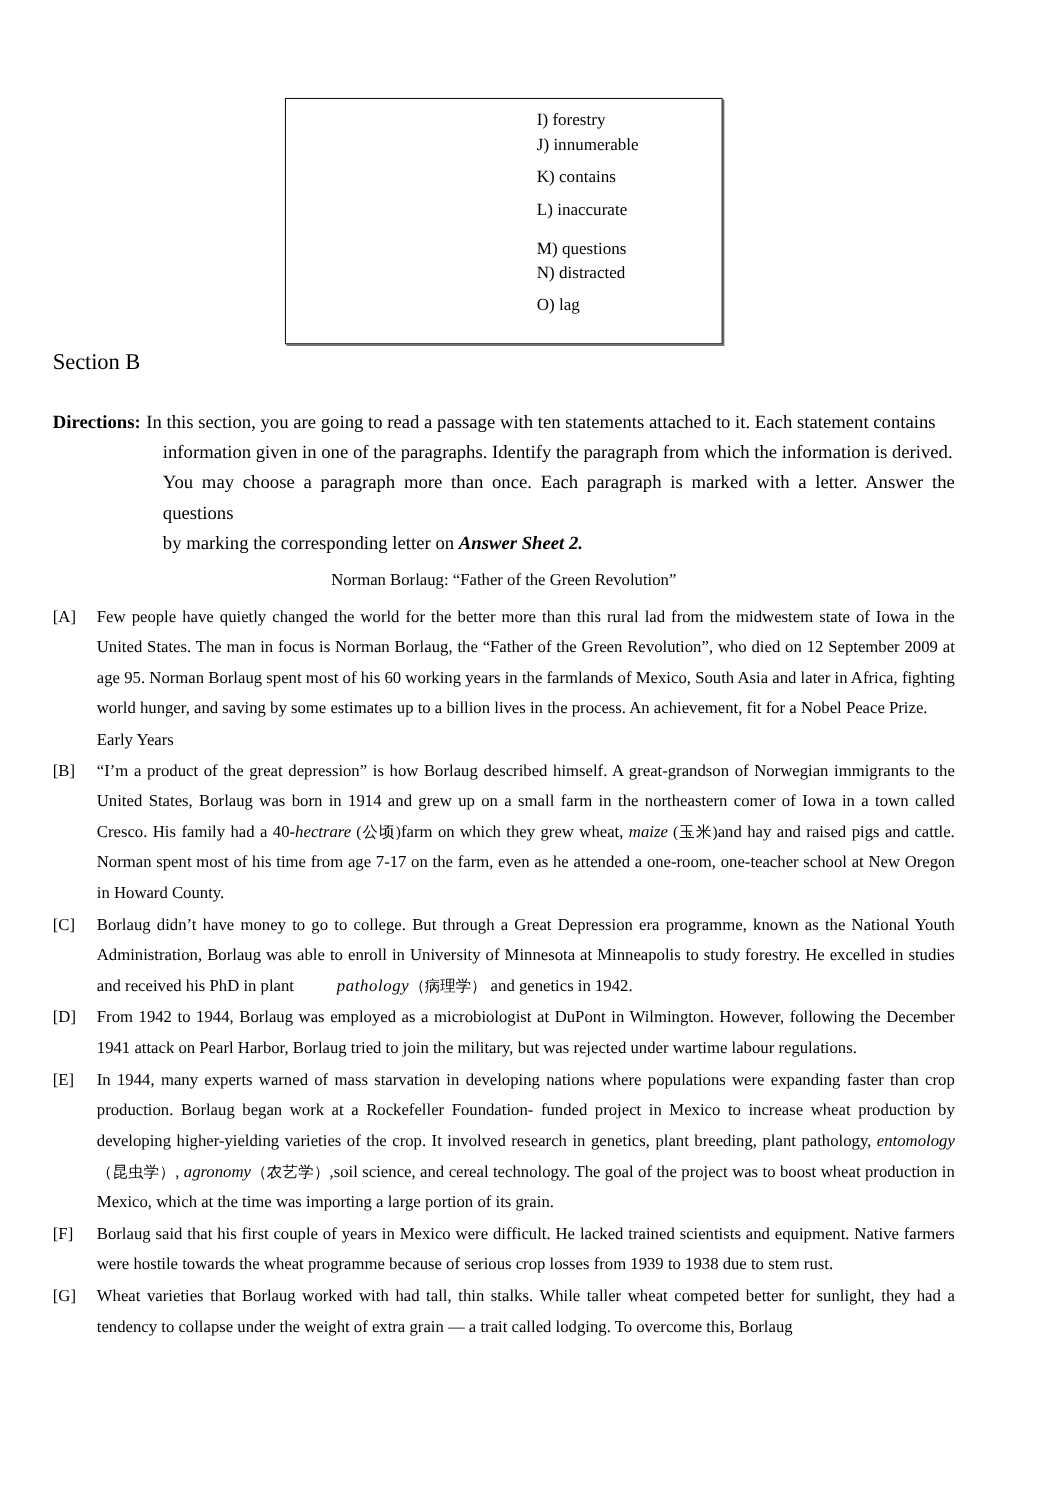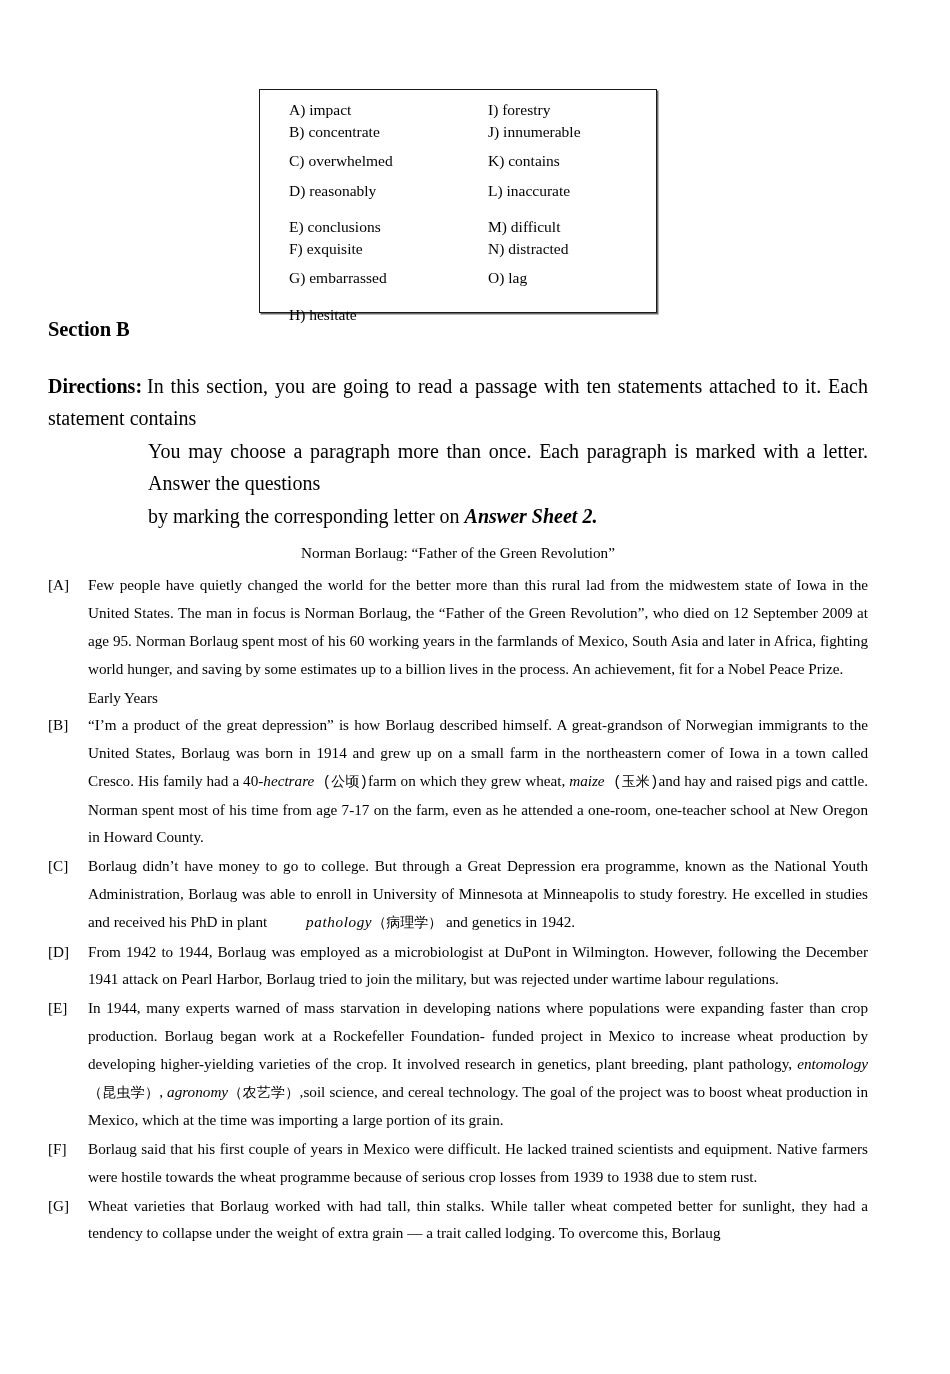--- a/index.html
+++ b/index.html
@@ -53,30 +53,30 @@
   
   #content {
     position: absolute;
     left: 48px;
     top: 318px;
     width: 820px;
   }
 
   h2.section-title {
     font-size: 20.5px;
-    font-weight: bold;
+    font-weight: normal;
     margin: 0 0 6px 0;
     line-height: 1.15;
     letter-spacing: -0.1px;
   }
 
   
   .directions {
     position: relative;
-    font-size: 20px;
+    font-size: 17px;
     line-height: 1.63;
     text-align: justify;
     text-justify: inter-word;
     margin-bottom: 6px;
     margin-top: 28px;
   }
   .directions .dir-label {
     font-weight: bold;
     float: left;
     margin-right: 5px;
@@ -118,60 +118,51 @@
   .para.last-open { text-align: justify; }
 
   .subhead {
     padding-left: 40px;
     font-size: 15.2px;
     line-height: 1.83;
     margin: 0;
   }
 
   .it { font-style: italic; }
-  .cjk { font-family: Liberation Mono, monospace; font-size: 14px; }
+  .cjk { font-family: Liberation Serif, serif; font-size: 14px; }
   .mono-it {
     font-style: italic;
     letter-spacing: 0.6px;
     margin-left: 35px;
   }
 </style>
 </head>
 <body>
 
 <div id="wordbank-wrap">
   <div id="wordbank">
-    <div class="wb-col left">
-      <div class="wb-item g0">A) impact</div>
-      <div class="wb-item g1">B) concentrate</div>
-      <div class="wb-item g2">C) overwhelmed</div>
-      <div class="wb-item g2">D) reasonably</div>
-      <div class="wb-item g3">E) conclusions</div>
-      <div class="wb-item g1">F) exquisite</div>
-      <div class="wb-item g2">G) embarrassed</div>
-      <div class="wb-item g3">H) hesitate</div>
-    </div>
     <div class="wb-col right">
       <div class="wb-item g0">I) forestry</div>
       <div class="wb-item g1">J) innumerable</div>
       <div class="wb-item g2">K) contains</div>
       <div class="wb-item g2">L) inaccurate</div>
-      <div class="wb-item g3">M) difficult</div>
+      <div class="wb-item g3">M) questions</div>
       <div class="wb-item g1">N) distracted</div>
       <div class="wb-item g2">O) lag</div>
     </div>
   </div>
 </div>
 
 <div id="content">
 
   <h2 class="section-title">Section B</h2>
 
   <div class="directions">
     <span class="dir-line first"><span class="dir-label">Directions:</span><span>In this section, you are going to read a passage with ten statements attached to it. Each statement contains</span></span>
+    <span class="dir-line rest">information given in one of the paragraphs. Identify the paragraph from which the information is derived.</span>
     <span class="dir-line rest">You may choose a paragraph more than once. Each paragraph is marked with a letter. Answer the questions</span>
     <span class="dir-line last"><span>by marking the corresponding letter on </span><span class="bi">Answer Sheet 2.</span></span>
   </div>
 
   <div class="passage-title">Norman Borlaug: “Father of the Green Revolution”</div>
 
   <div class="para">
     <span class="marker">[A]</span>
     <span class="ptext">Few people have quietly changed the world for the better more than this rural lad from the midwestem state of Iowa in the United States. The man in focus is Norman Borlaug, the “Father of the Green Revolution”, who died on 12 September 2009 at age 95. Norman Borlaug spent most of his 60 working years in the farmlands of Mexico, South Asia and later in Africa, fighting world hunger, and saving by some estimates up to a billion lives in the process. An achievement, fit for a Nobel Peace Prize.</span>
   </div>

